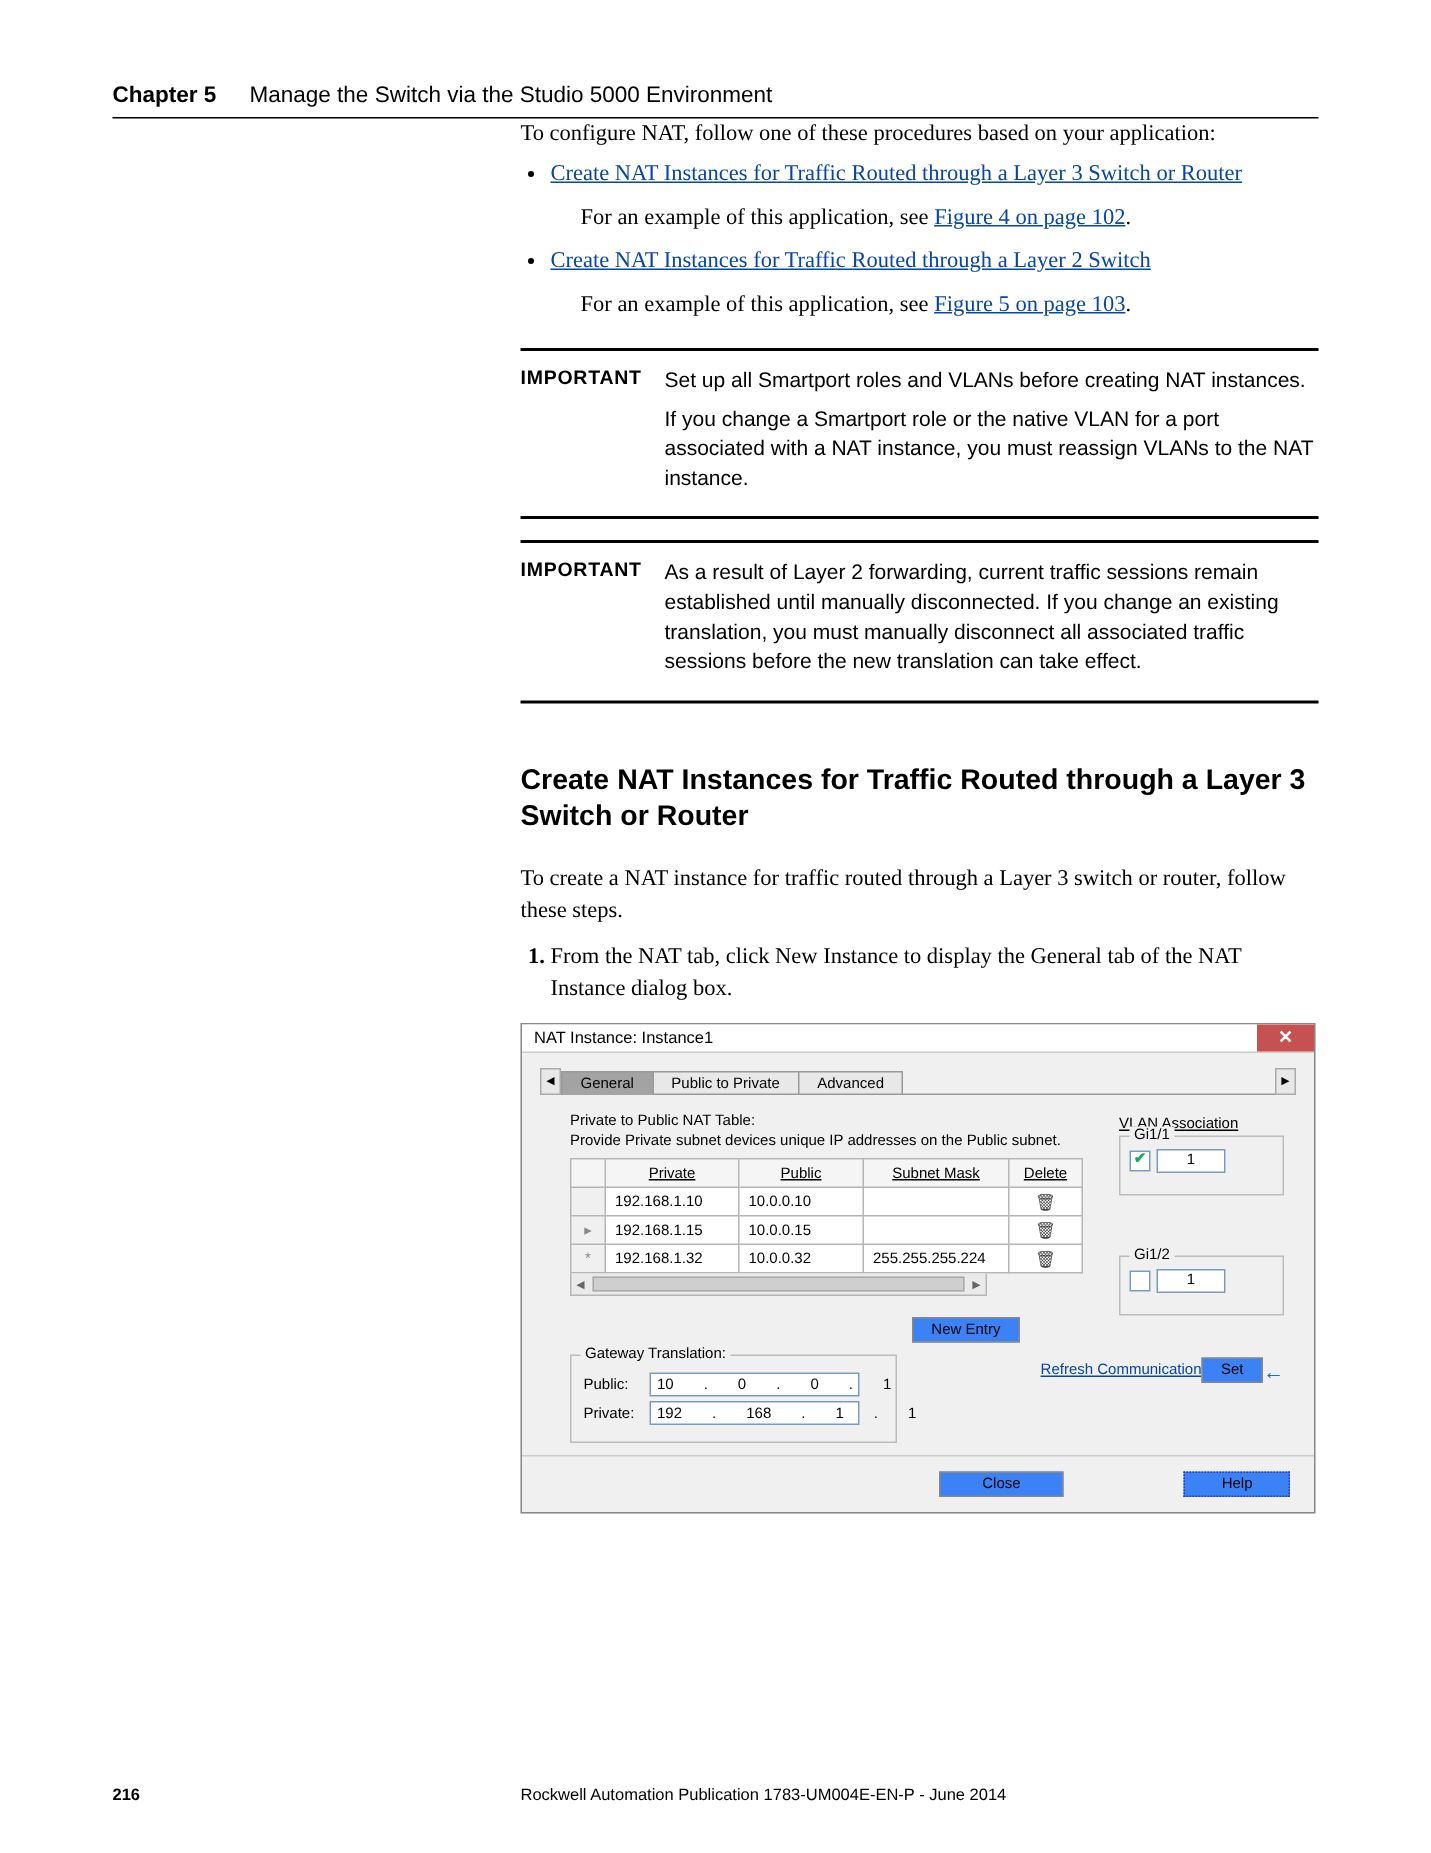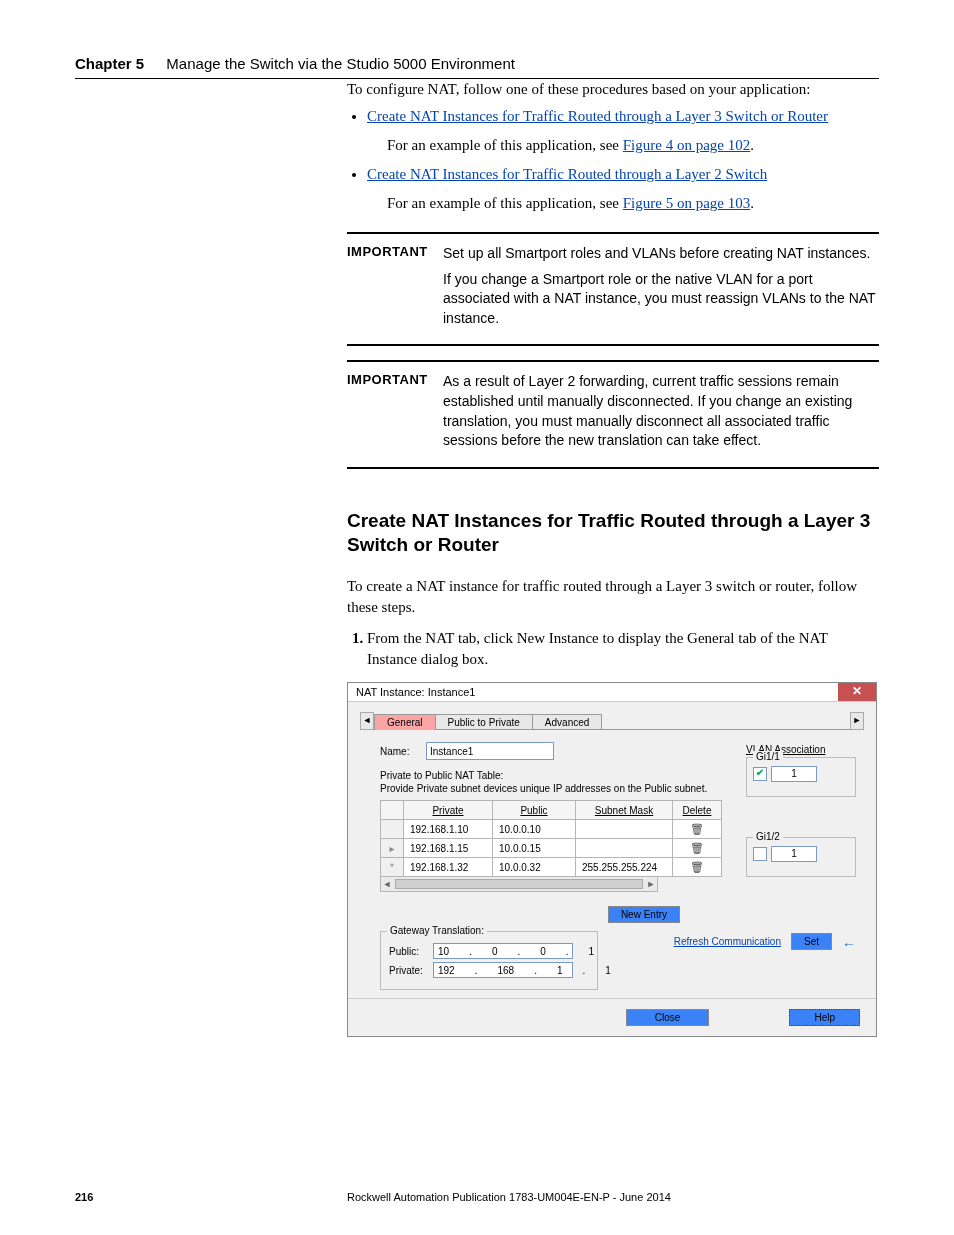--- a/index.html
+++ b/index.html
@@ -139,21 +139,21 @@
   .tab-scroll.right { margin-left: auto; }
   .tab {
     border: 1px solid #999;
     border-bottom: none;
     padding: 2px 12px;
     background: #e8e8e8;
     margin-right: -1px;
     cursor: pointer;
   }
   .tab.active {
-    background: #fca5a5;
+    background: #a3a3a3;
     position: relative;
     z-index: 2;
   }
   .tabs-line {
     position: absolute;
     left: 14px; right: 14px;
     bottom: 0;
     border-bottom: 1px solid #999;
     z-index: 1;
   }
@@ -296,21 +296,20 @@
   }
   .gw-row { display:flex; align-items:center; margin:3px 0; }
   .gw-row label { width:44px; font-size:10px; }
 
   .refresh-row {
     position: absolute;
     right: 20px;
     bottom: 48px;
     display:flex;
     align-items:center;
-    gap: 10px;
     font-size:10px;
   }
   .refresh-link { color:#0645ad; text-decoration:underline; cursor:pointer; }
   .arrow-left { color:#1a6fbf; font-size:14px; font-weight:bold; }
 
   .dlg-footer {
     border-top: 1px solid #ccc;
     padding: 10px 16px;
     display:flex;
     justify-content: flex-end;
@@ -390,24 +389,20 @@
       <div class="dlg-body">
         <div class="tabs">
           <div class="tab-scroll">◄</div>
           <div class="tab active">General</div>
           <div class="tab">Public to Private</div>
           <div class="tab">Advanced</div>
           <div class="tab-scroll right">►</div>
           <div class="tabs-line"></div>
         </div>
 
-        <div class="form-row">
-          <label>Name:</label>
-          <input class="txt-input" style="width: 120px;" value="Instance1">
-        </div>
 
         <div class="small-label">Private to Public NAT Table:</div>
         <div class="hint">Provide Private subnet devices unique IP addresses on the Public subnet.</div>
 
         <table class="nat">
           <tbody>
               <tr>
             <th class="row-hdr" style="width:10px"></th>
             <th style="width:76px">Private</th>
             <th style="width:70px">Public</th>

